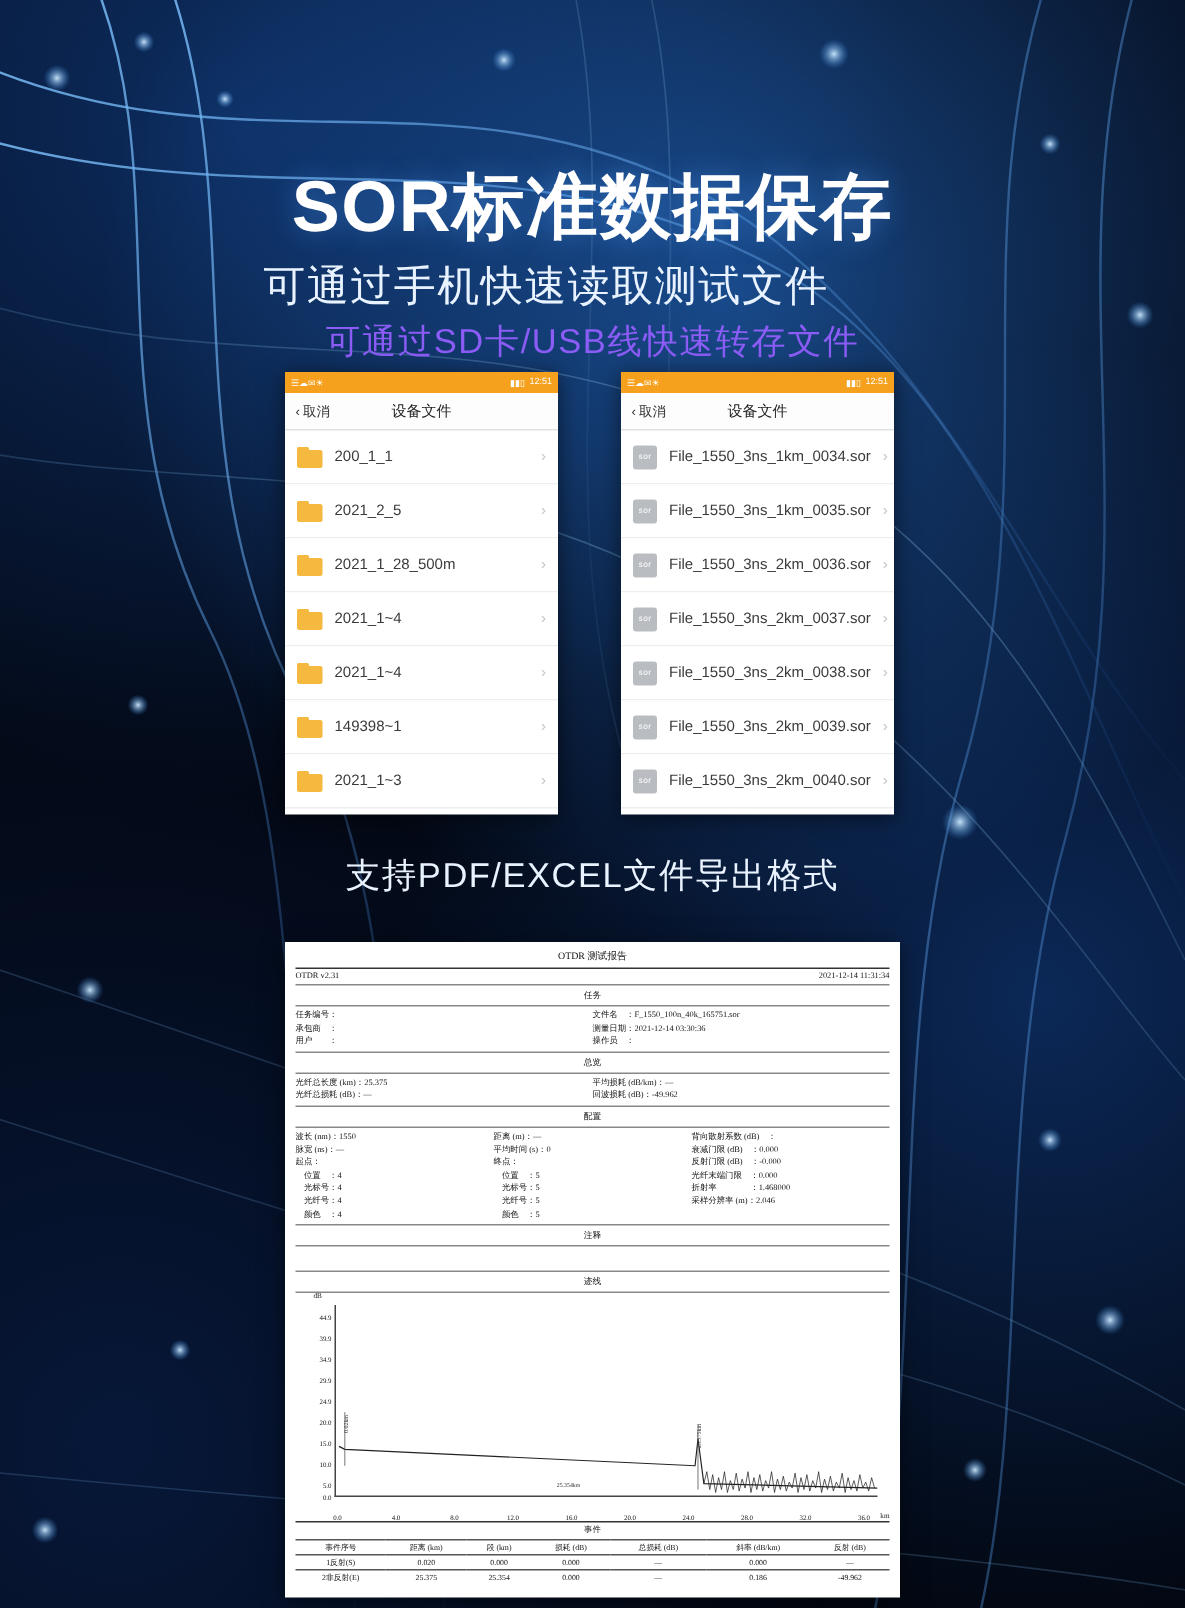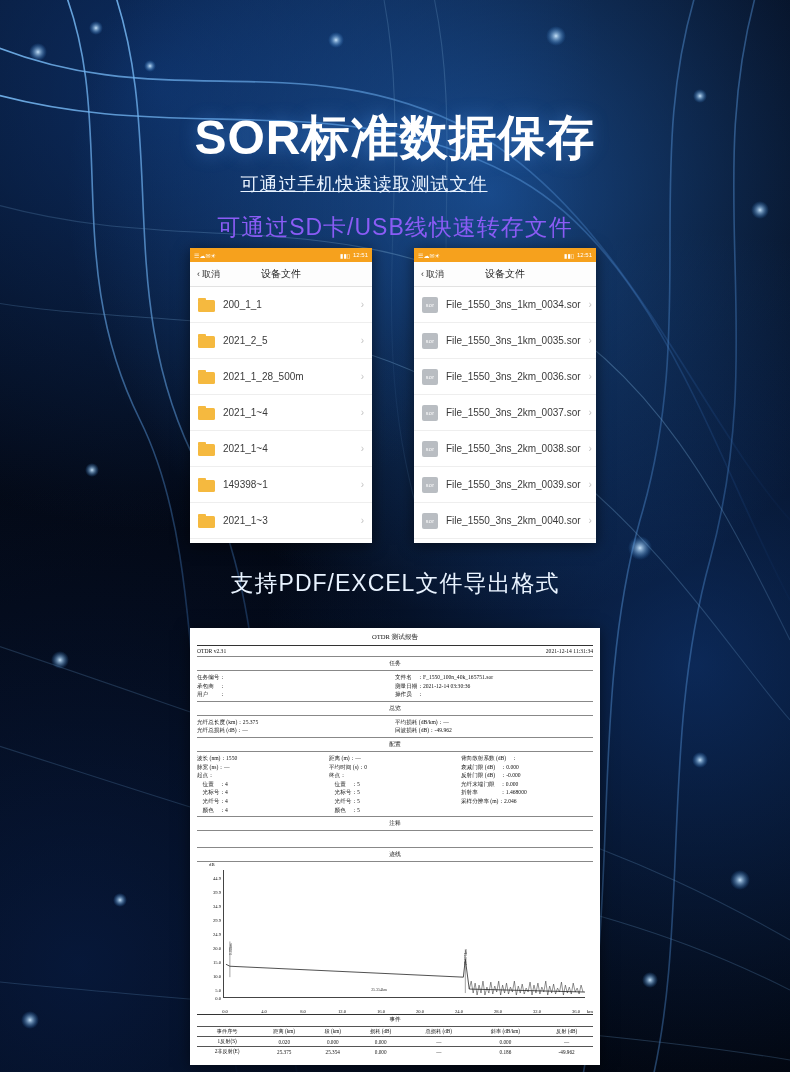--- a/index.html
+++ b/index.html
@@ -26,21 +26,21 @@
   
   #content { position:absolute; inset:0;margin-top:20px; }
   .title {
     position:absolute; top:86px; left:0; width:790px;
     text-align:center; color:#ffffff;
     font-size:48px; font-weight:bold; letter-spacing:1px;
     text-shadow: 0 0 18px rgba(80,160,255,0.45);
   }
   .sub1 {
     position:absolute; top:152px; left:0; width:728px;
-    text-align:center; color:#e9f3ff; font-size:18px; letter-spacing:1px;text-decoration:underline;
+    text-align:center; color:#e9f3ff; font-size:28px; letter-spacing:1px;
   }
   .sub2 {
     position:absolute; top:192px; left:0; width:790px;
     text-align:center; color:#8b5cf6; font-size:23px; letter-spacing:1px;
   }
   .sub3 {
     position:absolute; top:548px; left:0; width:790px;
     text-align:center; color:#e9f3ff; font-size:23px; letter-spacing:1px;
   }
 

